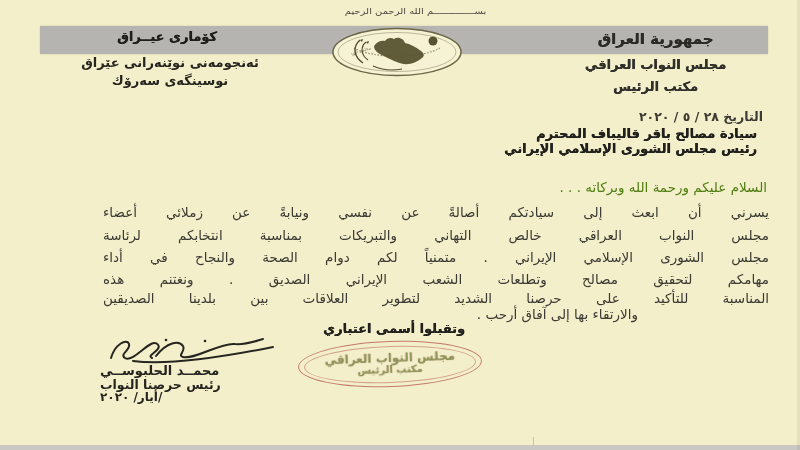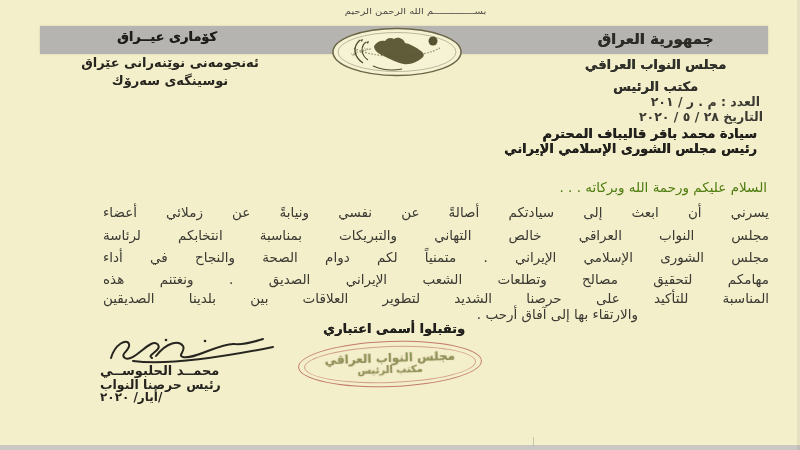--- a/index.html
+++ b/index.html
@@ -178,25 +178,24 @@
       <path d="M 44,19 C 47,14 52,13 55,14 C 57,11 61,10 64,12 C 68,9 74,12 75,16 C 80,17 86,20 91,24 C 94,26 95,29 92,31 C 87,35 80,38 74,37 C 67,36 60,32 54,29 C 49,27 44,24 44,19 Z" fill="#57522f" opacity="0.95"></path>
       <path d="M 33,36 C 24,30 22,20 30,13" fill="none" stroke="#4f4a2c" stroke-width="1.4"></path>
       <path d="M 38,33 C 31,28 30,20 36,15" fill="none" stroke="#4f4a2c" stroke-width="1.1"></path>
       <path d="M 43,39 C 52,43 62,44 72,42" fill="none" stroke="#4f4a2c" stroke-width="1.1"></path>
       <path d="M 30,13 l 3,-1 l -1,3 z" fill="#4f4a2c"></path>
       <path d="M 36,15 l 3,-1 l -1,3 z" fill="#4f4a2c"></path>
       <circle cx="103" cy="14" r="4.5" fill="#57522f"></circle>
     </svg>
   </div>
 
-  <div class="abs ref-number refline">العدد : م . ر / ٢٠١</div>
   <div class="abs ref-date refline">التاريخ ٢٨ / ٥ / ٢٠٢٠</div>
 
   <div class="abs addressee">
-    <div>سيادة محمد باقر قاليباف المحترم</div>
+    <div>سيادة مصالح باقر قاليباف المحترم</div>
     <div>رئيس مجلس الشورى الإسلامي الإيراني</div>
   </div>
 
   <div class="abs greeting">السلام عليكم ورحمة الله وبركاته . . .</div>
   <div class="abs body-line bl-0">يسرني أن ابعث إلى سيادتكم أصالةً عن نفسي ونيابةً عن زملائي أعضاء</div>
   <div class="abs body-line bl-1">مجلس النواب العراقي خالص التهاني والتبريكات بمناسبة انتخابكم لرئاسة</div>
   <div class="abs body-line bl-2">مجلس الشورى الإسلامي الإيراني . متمنياً لكم دوام الصحة والنجاح في أداء</div>
   <div class="abs body-line bl-3">مهامكم لتحقيق مصالح وتطلعات الشعب الإيراني الصديق . ونغتنم هذه</div>
   <div class="abs body-line bl-4">المناسبة للتأكيد على حرصنا الشديد لتطوير العلاقات بين بلدينا الصديقين</div>
   <div class="abs body-last">والارتقاء بها إلى آفاق أرحب .</div>

